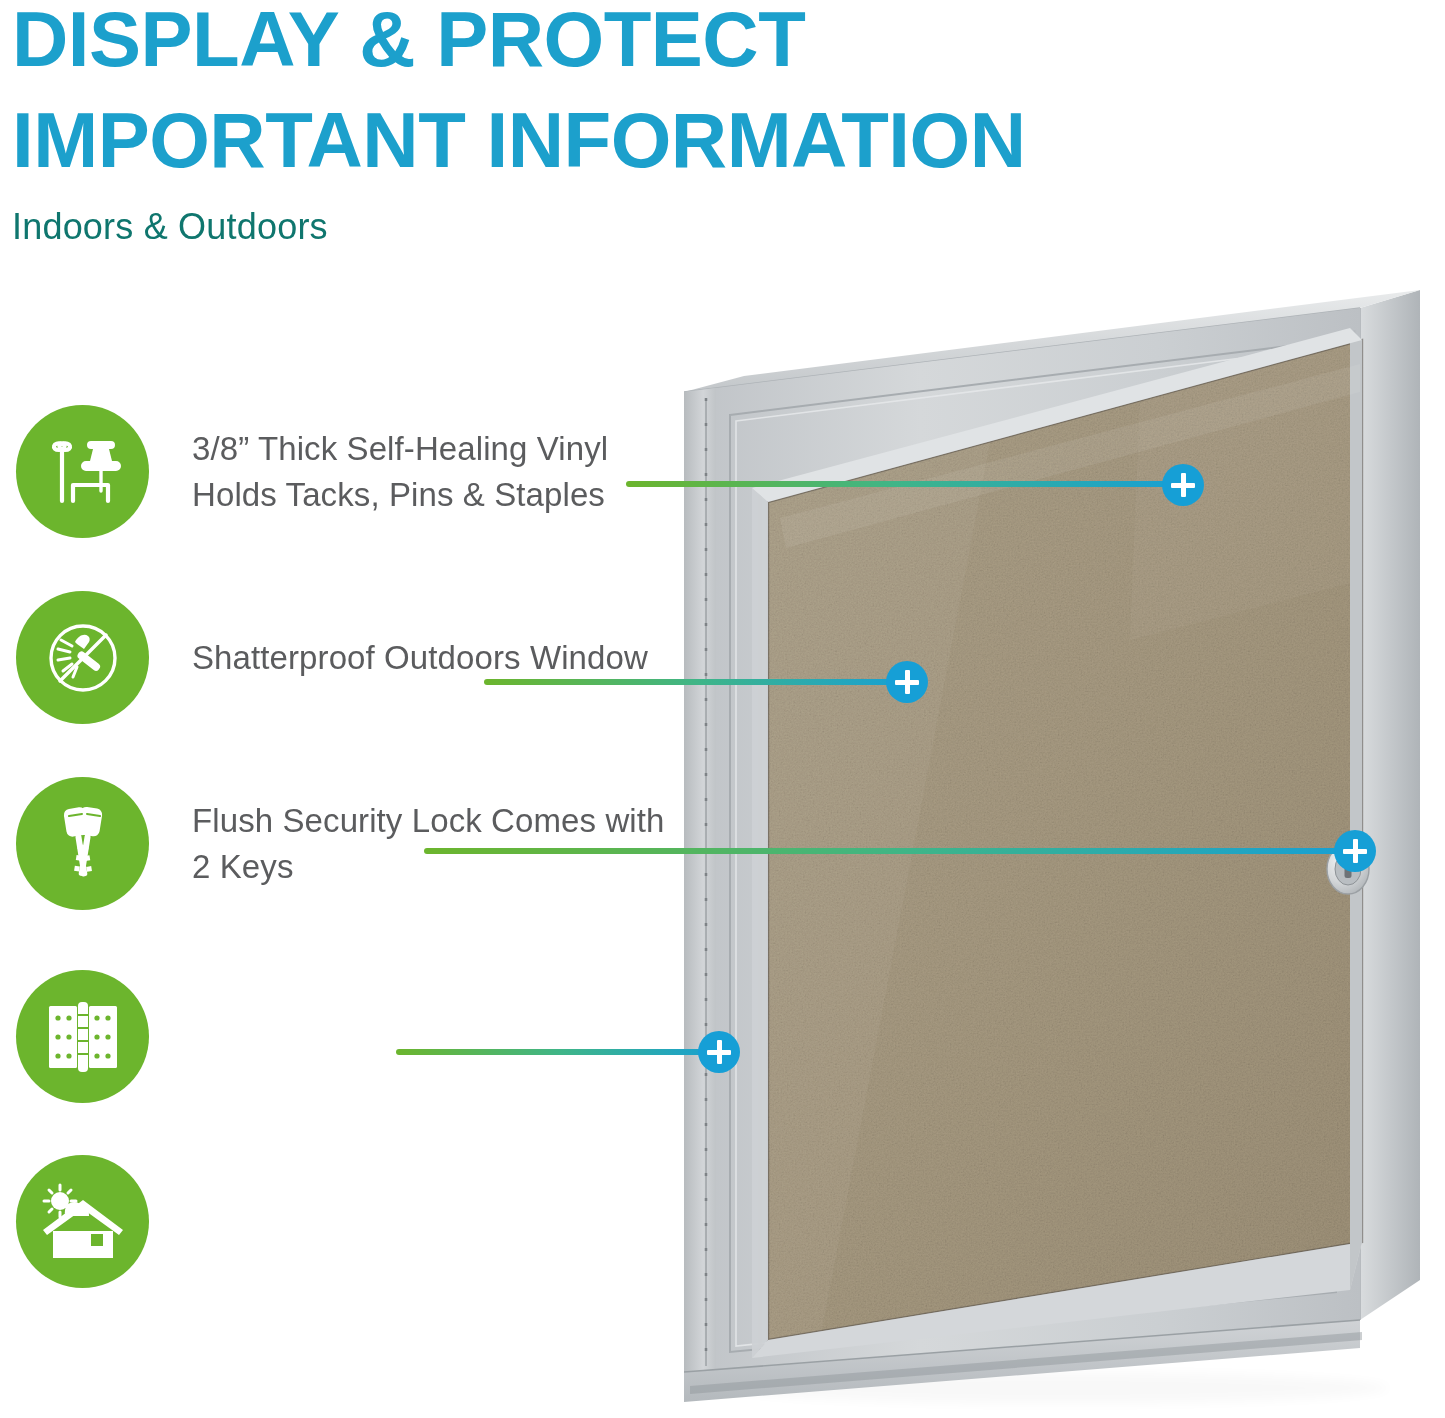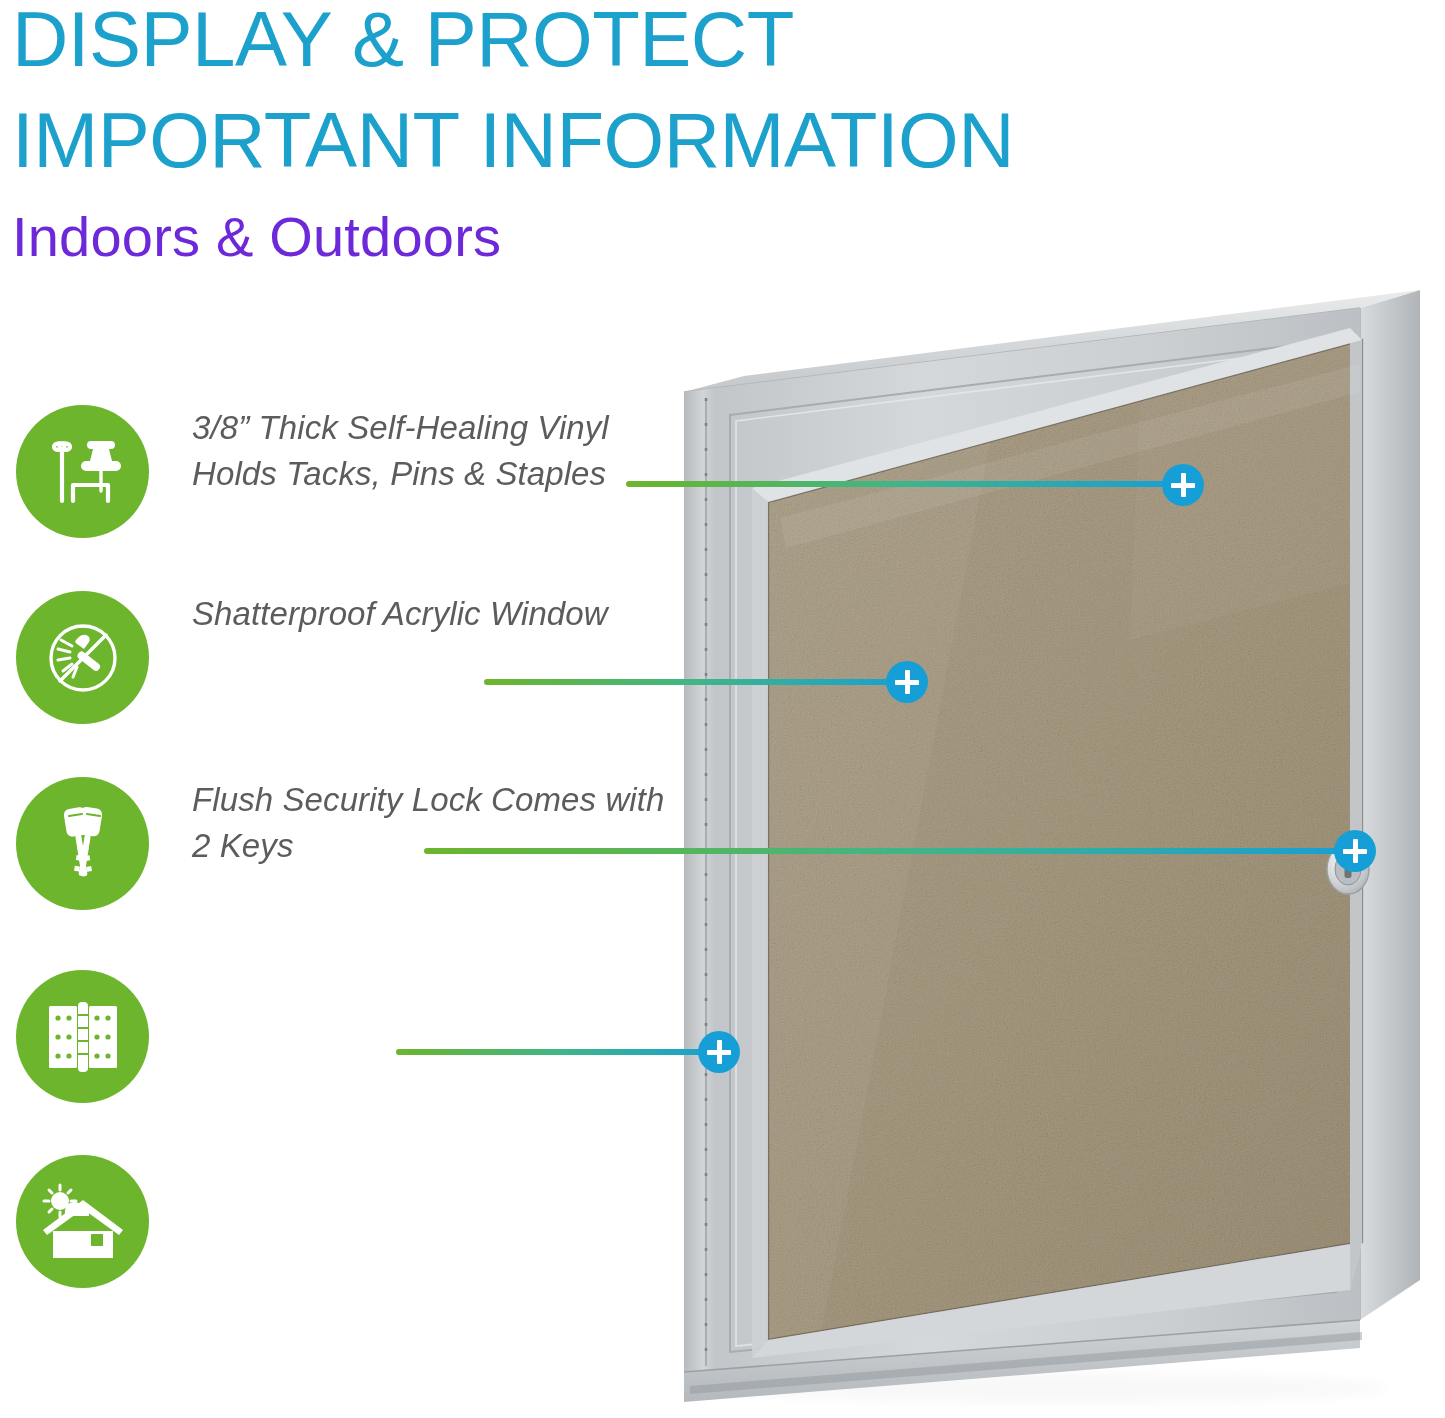--- a/index.html
+++ b/index.html
@@ -23,48 +23,47 @@
   
   .headline-block {
     position: absolute;
     left: 12px;
     top: 2px;
     width: 1300px;
   }
   .headline-line {
     font-size: 78px;
     line-height: 0.95;
-    font-weight: 400;
+    font-weight: 700;
     letter-spacing: -0.5px;
     color: #1CA0CC;
     white-space: nowrap;
   }
   .headline-line.l2 { margin-top: 27px; }
   .subhead {
     margin-top: 32px;
-    font-size: 56px;
+    font-size: 36px;
     line-height: 1;
     font-weight: 400;
-    color: #6d28d9;
+    color: #0f766e;
     letter-spacing: 0.2px;
   }
 
   
   .features {
     position: absolute;
     left: 0;
     top: 405px;
     width: 660px;
   }
   .feature {
     position: absolute;
     display: flex;
-    align-items: flex-start;
+    align-items: center;
     width: 660px;
-    font-style: italic;
   }
   .feature .badge {
     position: relative;
     flex: 0 0 auto;
     width: 133px;
     height: 133px;
     border-radius: 50%;
     background: #6CB52D;
     display: flex;
     align-items: center;
@@ -300,21 +299,21 @@
           <line x1="33" y1="32" x2="22" y2="26"></line>
           <line x1="31" y1="38" x2="19" y2="35"></line>
           <line x1="31" y1="44" x2="19" y2="46"></line>
           <line x1="33" y1="50" x2="24" y2="57"></line>
           <line x1="38" y1="53" x2="34" y2="63"></line>
         </g>
 
         <line x1="21" y1="67" x2="67" y2="21" stroke="#ffffff" stroke-width="3.4" stroke-linecap="round"></line>
       </svg>
     </div>
-    <div class="ftext">Shatterproof Acrylic Window</div>
+    <div class="ftext">Shatterproof Outdoors Window</div>
   </div>
 
   <div class="feature" style="top:372px; left:16px;">
     <div class="badge">
       <svg width="82" height="86" viewBox="0 0 82 86">
         <g fill="#ffffff">
 
           <g transform="rotate(-9 40 20)">
             <path d="M29,6 h10 a6,6 0 0 1 6,6 v16 a6,6 0 0 1 -6,6 h-10 a6,6 0 0 1 -6,-6 v-16 a6,6 0 0 1 6,-6 Z"></path>
             <rect x="31" y="33" width="6" height="42" rx="2"></rect>

